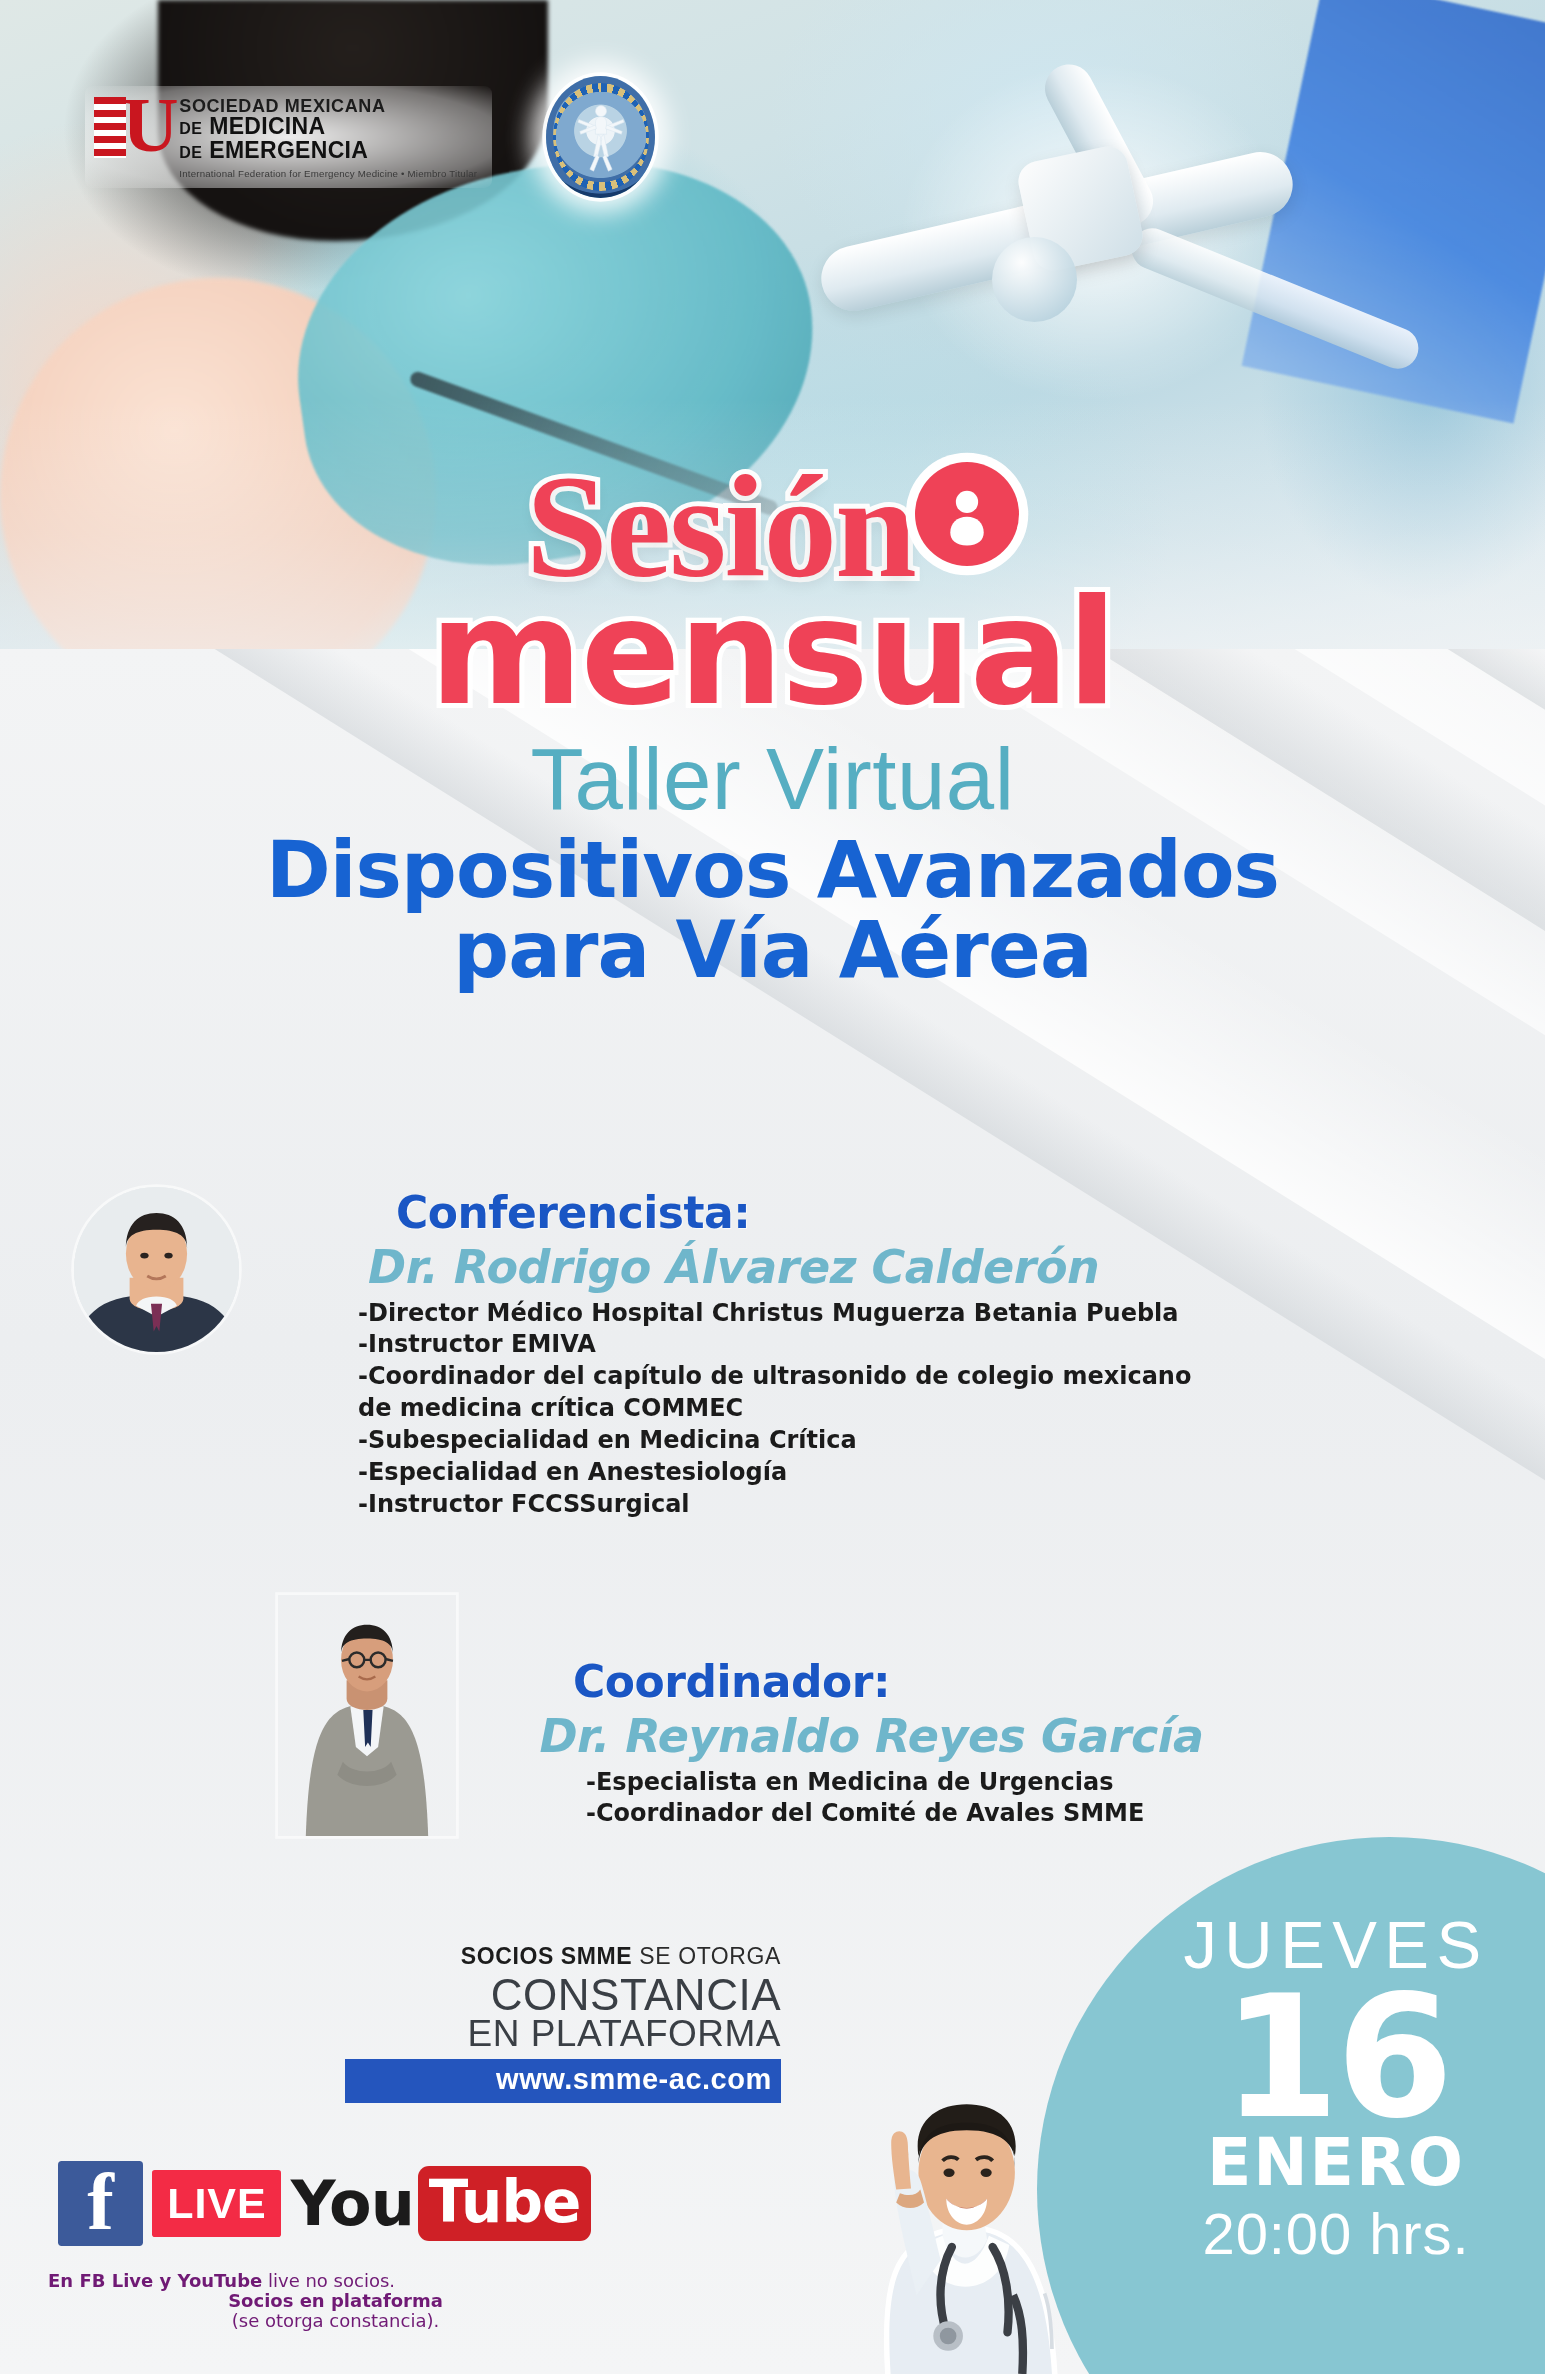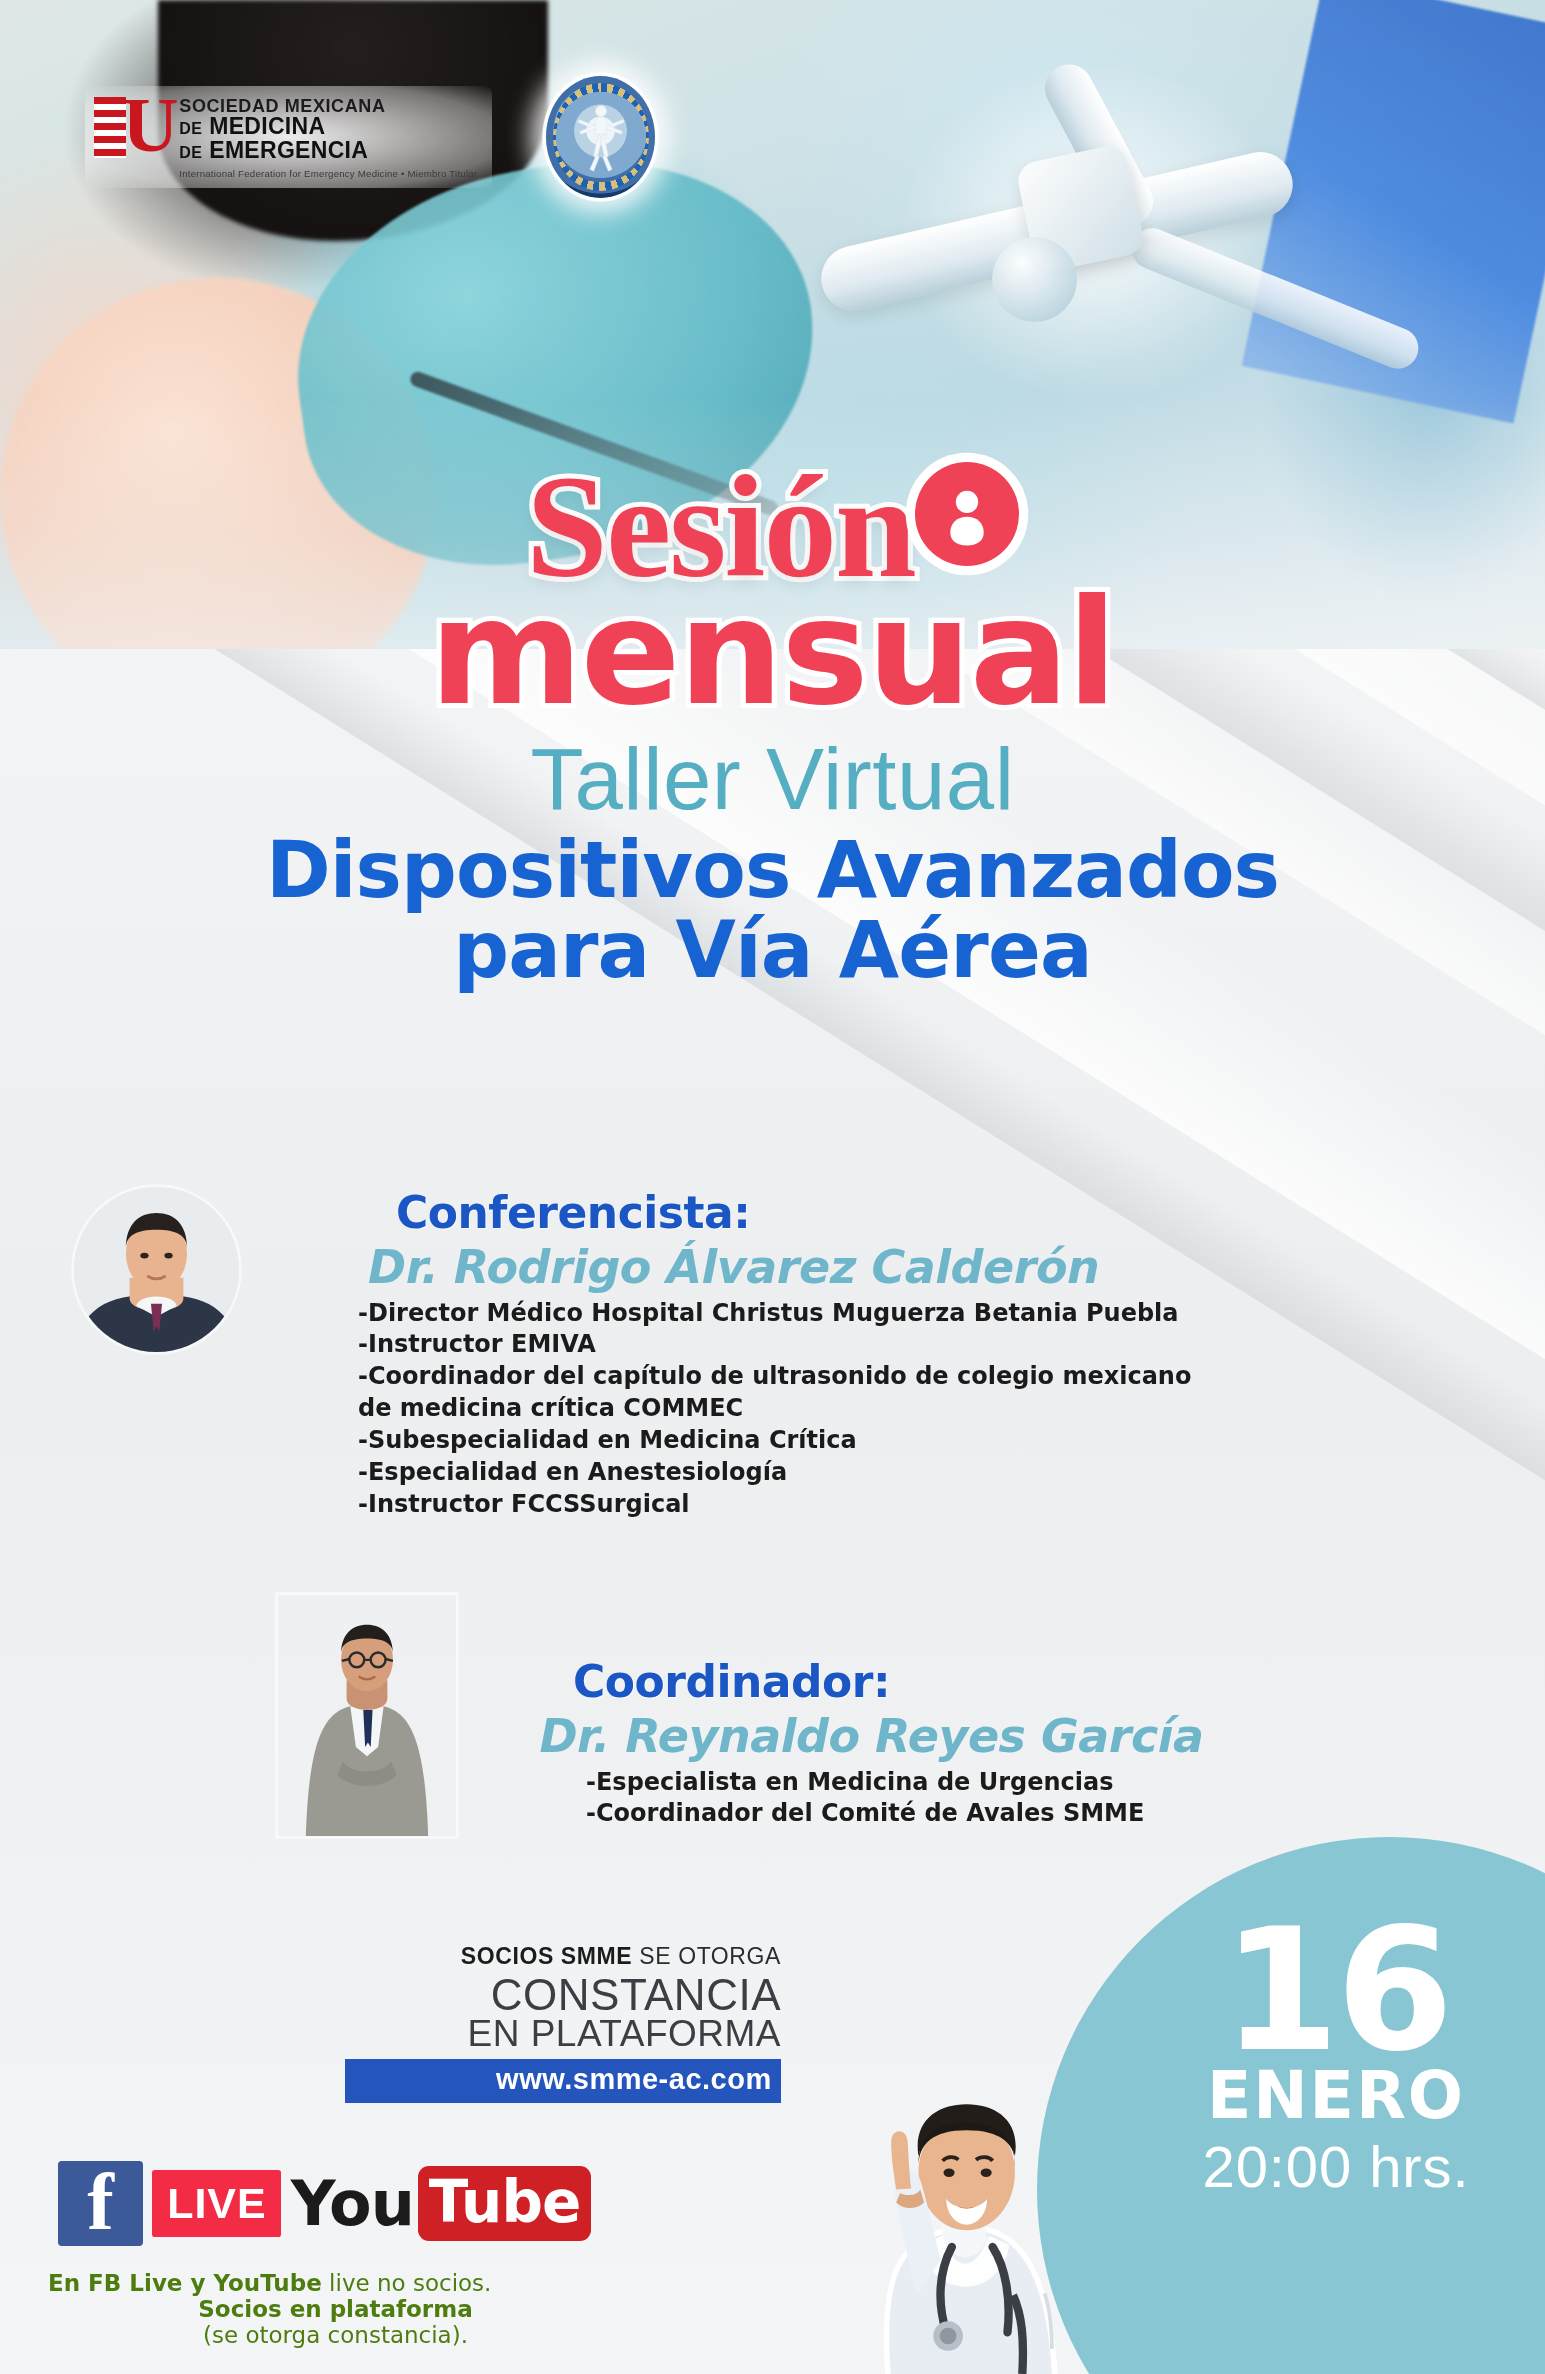--- a/index.html
+++ b/index.html
@@ -163,21 +163,21 @@
   .fb span{position:absolute;left:50%;top:50%;transform:translate(-50%,-52%);color:#fff;
     font-family:"Liberation Serif",serif;font-weight:bold;font-size:80px;line-height:1;}
   .livebox{height:67px;background:#f32b45;color:#fff;font-weight:bold;font-size:43px;
     letter-spacing:0.9px;display:flex;align-items:center;padding:0 15px;border-radius:2.8px;}
   .yt{display:flex;align-items:center;gap:3.7px;}
   .yt .you{font-family:"DejaVu Sans",sans-serif;font-weight:bold;font-size:62px;color:#1b1b1b;letter-spacing:-0.9px;}
   .yt .tubebox{background:#cf2026;border-radius:11px;padding:1.9px 11px 5.6px;}
   .yt .tubebox span{font-family:"DejaVu Sans",sans-serif;font-weight:bold;font-size:58px;color:#fff;letter-spacing:-0.9px;}
 
   .fineprint{position:absolute;left:48px;top:2271px;width:575px;z-index:9;
-    font-family:"DejaVu Sans",sans-serif;font-size:23px;line-height:1.12;color:#4d7c0f;}
+    font-family:"DejaVu Sans",sans-serif;font-size:18px;line-height:1.12;color:#701a75;}
   .fineprint .r1{font-weight:bold;}
   .fineprint .r1 em{font-style:normal;font-weight:400;}
   .fineprint .r2{font-weight:bold;text-align:center;}
   .fineprint .r3{font-weight:400;text-align:center;}
 
   
   .doctor{position:absolute;left:770px;top:2017px;width:334px;height:357px;z-index:10;}
 
   
   .datecircle{position:absolute;left:1037px;top:1837px;width:705px;height:705px;border-radius:50%;
@@ -353,20 +353,21 @@
   <div class="fineprint">
     <div class="r1">
       <span>En FB Live y YouTube</span><em> live no socios.</em>
     </div>
     <div class="r2">Socios en plataforma</div>
     <div class="r3">(se  otorga constancia).</div>
   </div>
 
   <div class="datecircle"></div>
   <div class="dateinfo">
+    <div class="d-dow">JUEVES</div>
     <div class="d-num">16</div>
     <div class="d-mon">ENERO</div>
     <div class="d-time">20:00 hrs.</div>
   </div>
 
   <svg class="doctor" viewBox="0 0 360 385">
     <g>
       <path d="M130 385c-6-96 6-140 62-152 60-13 104 18 112 152z" fill="#ffffff" stroke="#ffffff" stroke-width="12"></path>
       <path d="M130 385c-6-96 6-140 62-152 60-13 104 18 112 152z" fill="#e7edf3"></path>
       <path d="M186 238c10 26 36 30 48 2l-4-26h-44z" fill="#f5f8fa"></path>

